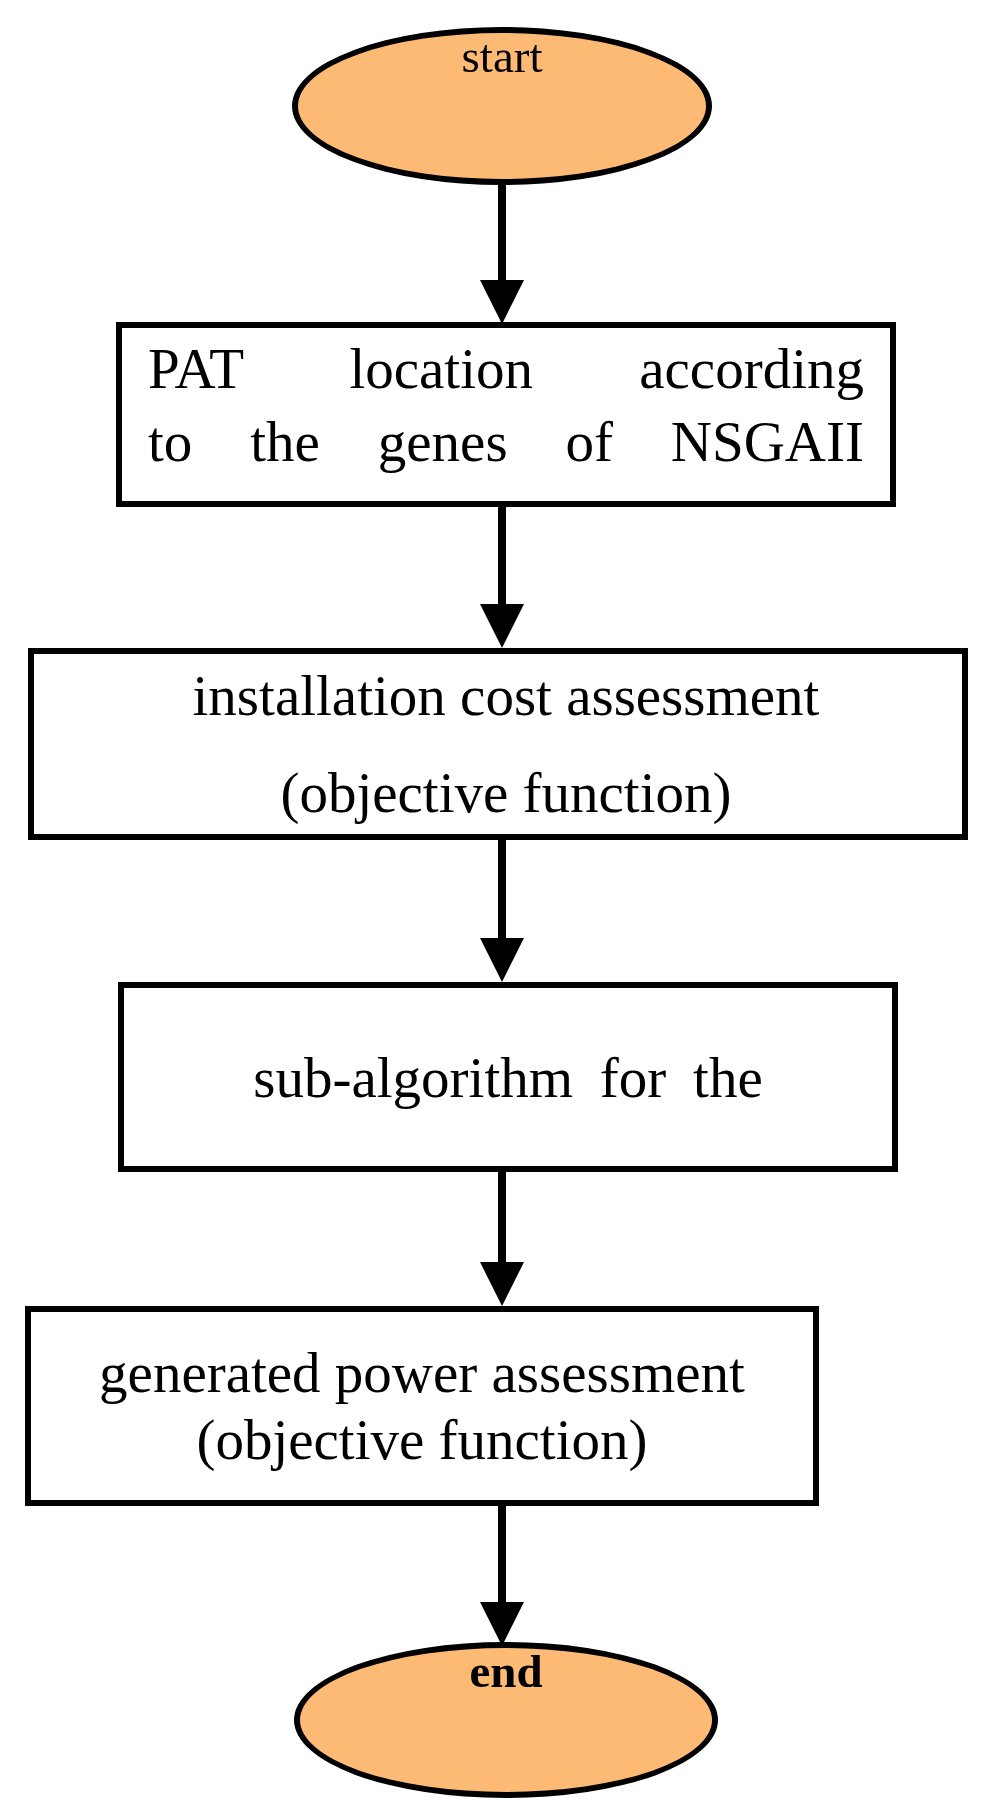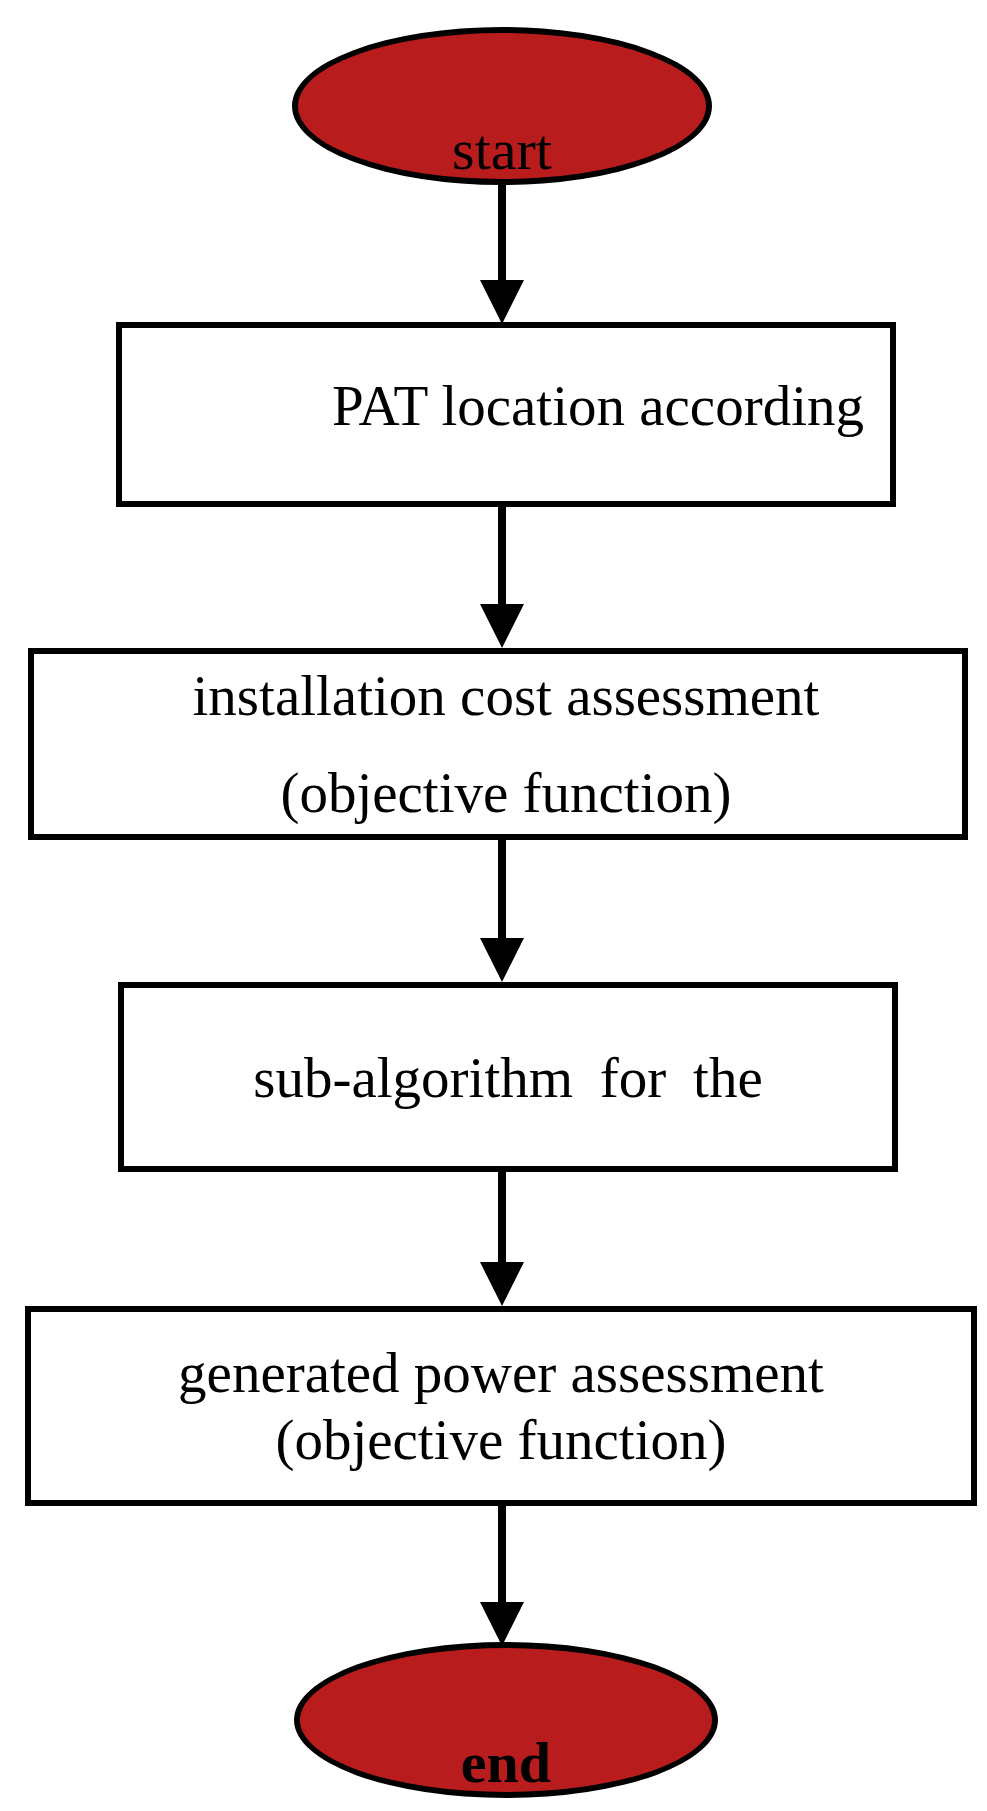--- a/index.html
+++ b/index.html
@@ -15,46 +15,45 @@
     font-family: "Liberation Serif", "DejaVu Serif", serif;
     color: #000000;
     overflow: hidden;
   }
   
   .terminator {
     position: absolute;
     box-sizing: border-box;
     border: 6px solid #000;
     border-radius: 50%;
-    background: #b91c1c;
+    background: #fdba74;
     display: flex;
-    align-items: flex-end;
+    align-items: flex-start;
     justify-content: center;
-    font-size: 58px;
+    font-size: 47px;
     line-height: 1;
   }
   
   .process {
     position: absolute;
     box-sizing: border-box;
     border: 6px solid #000;
     background: #fff;
     display: flex;
     flex-direction: column;
     justify-content: center;
     font-size: 57px;
     line-height: 1;
   }
   .process .line {
     white-space: nowrap;
   }
   
   .box-justify {
     padding: 0 26px 19px 26px;
-    align-items: flex-end;
   }
   .box-justify .line {
     text-align: justify;
     text-align-last: justify;
     line-height: 73px;
     white-space: normal;
   }
   
   .box-center .line {
     text-align: center;
@@ -93,20 +92,21 @@
     <span>start</span>
   </div>
 
   <div class="arrow" style="left:480px; top:185px; height:139px;">
     <div class="shaft"></div>
     <div class="head"></div>
   </div>
 
   <div class="process box-justify" style="left:116px; top:322px; width:780px; height:185px;">
     <div class="line">PAT location according</div>
+    <div class="line">to the genes of NSGAII</div>
   </div>
 
   <div class="arrow" style="left:480px; top:507px; height:141px;">
     <div class="shaft"></div>
     <div class="head"></div>
   </div>
 
   <div class="process box-center gap-wide" style="left:28px; top:648px; width:940px; height:192px;">
     <div class="line">installation cost assessment</div>
     <div class="line">(objective function)</div>
@@ -119,21 +119,21 @@
 
   <div class="process box-center gap-mid" style="left:118px; top:982px; width:780px; height:190px;">
     <div class="line wide-words">sub-algorithm for the</div>
   </div>
 
   <div class="arrow" style="left:480px; top:1172px; height:134px;">
     <div class="shaft"></div>
     <div class="head"></div>
   </div>
 
-  <div class="process box-center gap-tight" style="left:25px; top:1306px; width:952px; height:200px;">
+  <div class="process box-center gap-tight" style="left:25px; top:1306px; width:794px; height:200px;">
     <div class="line">generated power assessment</div>
     <div class="line">(objective function)</div>
   </div>
 
   <div class="arrow" style="left:480px; top:1506px; height:140px;">
     <div class="shaft"></div>
     <div class="head"></div>
   </div>
 
   <div class="terminator" style="left:294px; top:1642px; width:424px; height:156px;font-weight:bold;">

